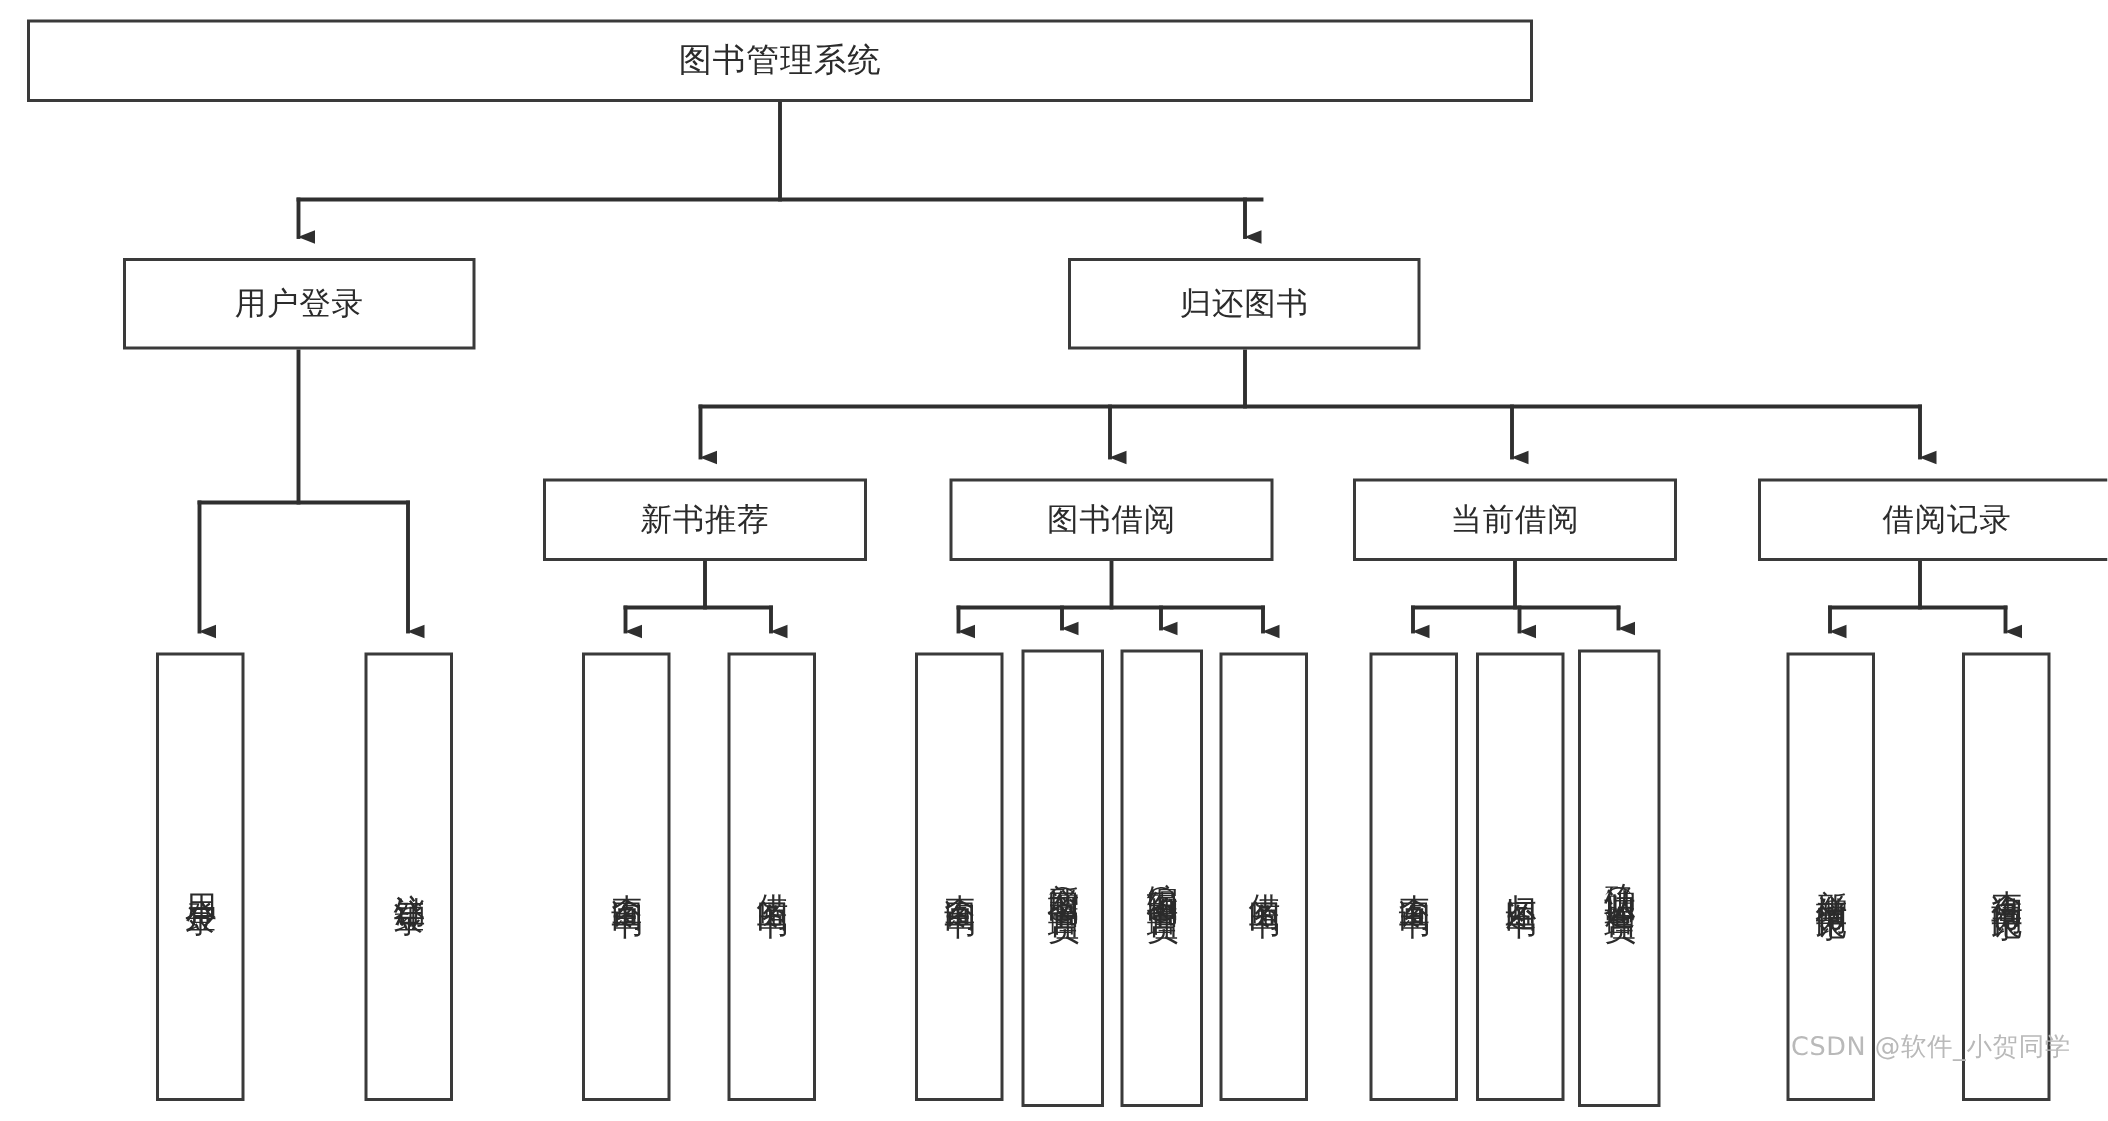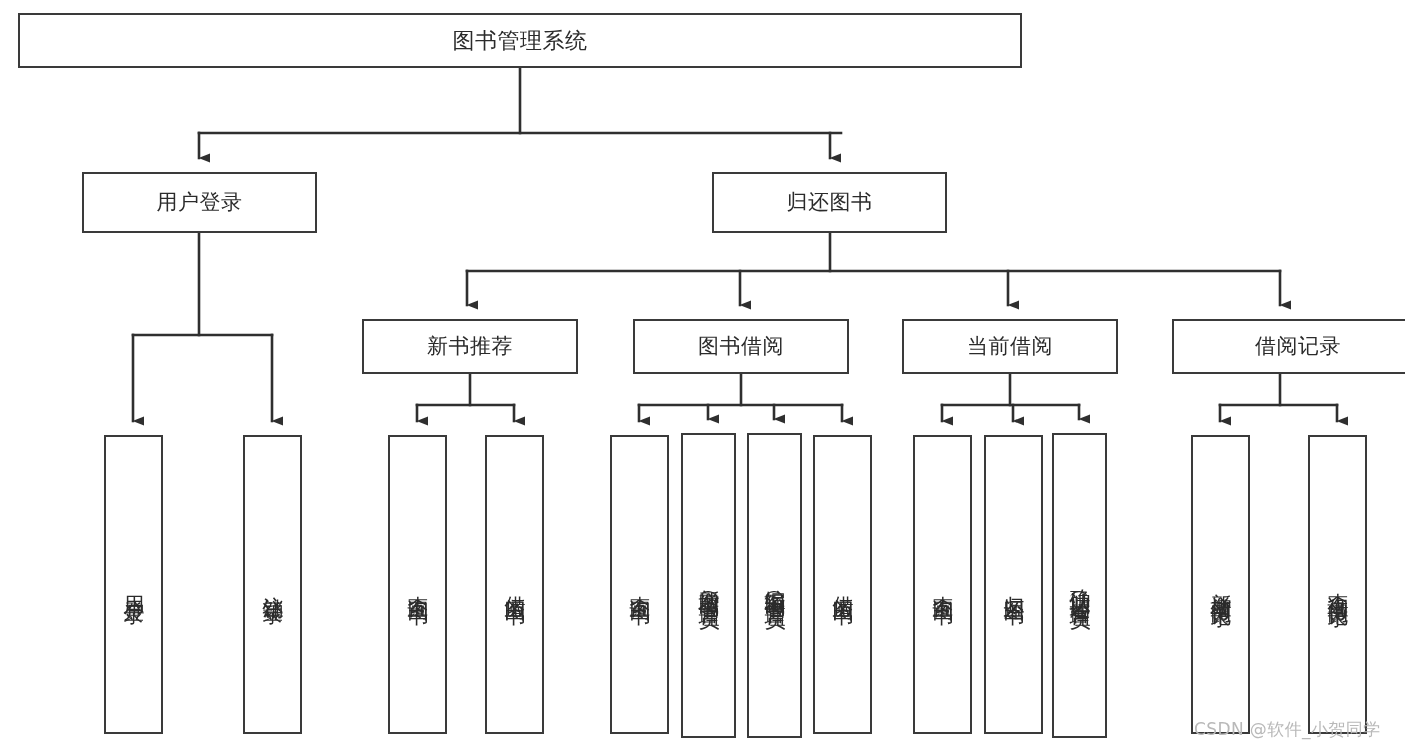--- a/index.html
+++ b/index.html
@@ -191,15 +191,15 @@
     <span class="node-label">确认归还（管理员）</span>
   </div>
 
   <div class="node vert" style="left:1191px; top:435px; width:59px; height:299px;">
     <span class="node-label">新增借阅记录</span>
   </div>
   <div class="node vert" style="left:1308px; top:435px; width:59px; height:299px;">
     <span class="node-label">查询借阅记录</span>
   </div>
 
-  <div class="watermark" style="left:1194px; top:718px;">CSDN @软件_小贺同学</div>
+  <div class="watermark" style="left:1194px; top:686px;">CSDN @软件_小贺同学</div>
 
 </div>
 
 </body></html>

